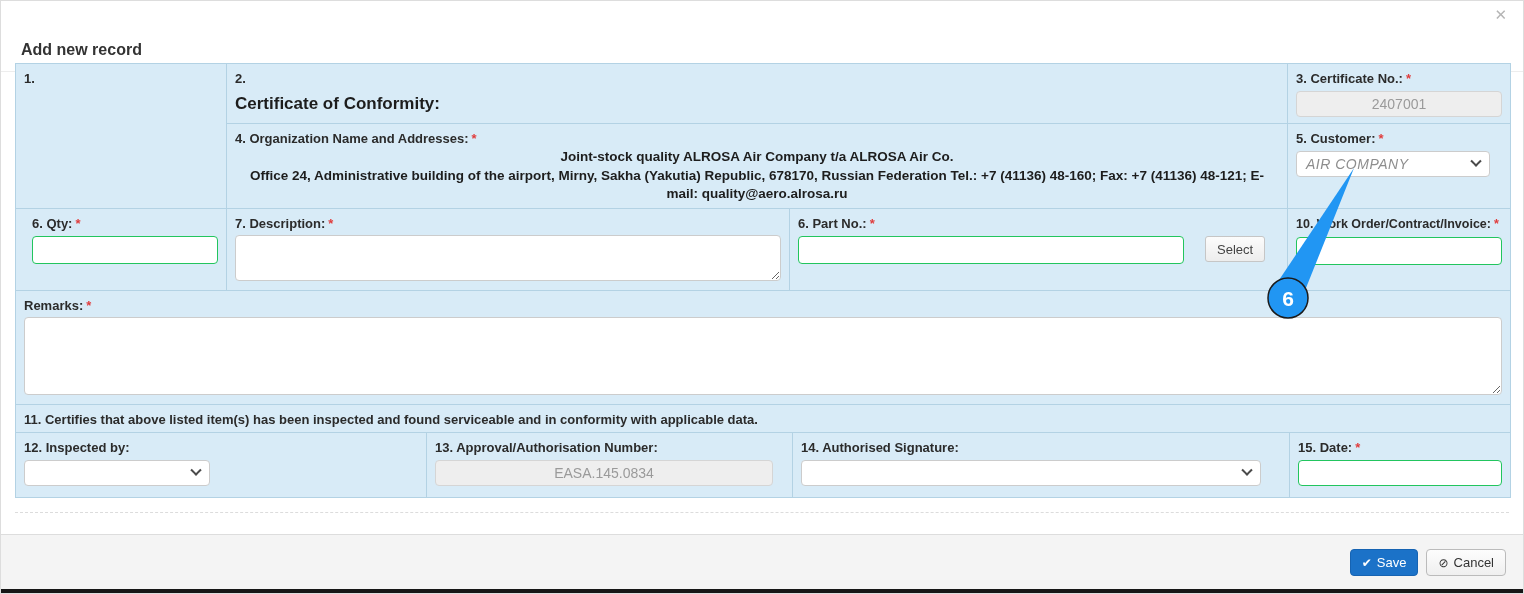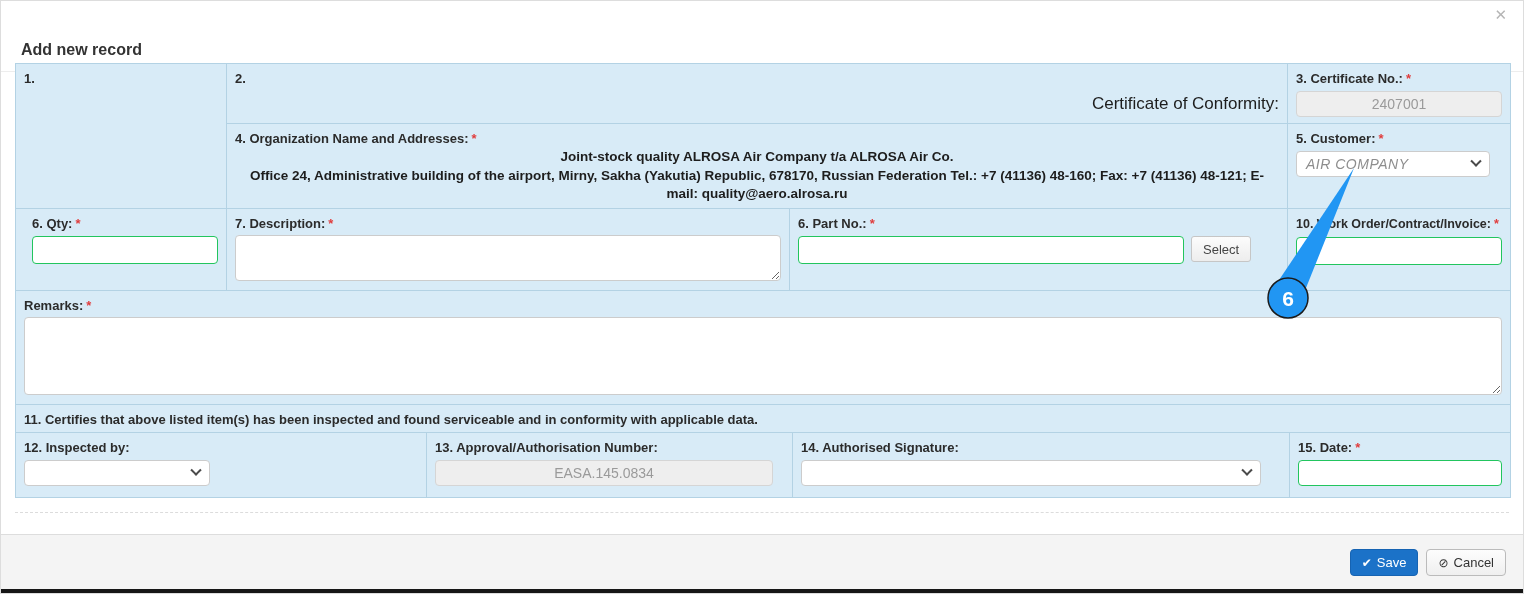--- a/index.html
+++ b/index.html
@@ -15,30 +15,30 @@
   .close-x { position:absolute; top:6px; right:16px; font-size:15px; color:#b5b5b5; cursor:pointer; line-height:1; }
   
   .tbl { position:absolute; left:14px; top:62px; width:1496px; border:1px solid #b3d2e4; background:#d8ebf7; }
   .trow { display:flex; border-bottom:1px solid #b3d2e4; }
   .trow:last-child { border-bottom:none; }
   .cell { background:#d8ebf7; border-right:1px solid #b3d2e4; padding:5px 8px; position:relative; }
   .cell.last { border-right:none; }
   .stack { flex:1; display:flex; flex-direction:column; }
   .lbl { font-size:13px; font-weight:bold; color:#2b2b2b; }
   .req { color:#e03c3c; font-weight:bold; margin-left:3px; }
-  .center-title { text-align:right; font-weight:normal; font-size:17px; color:#1d1d1d; margin-top:7px; }
+  .center-title { text-align:left; font-weight:bold; font-size:17px; color:#1d1d1d; margin-top:7px; }
   .org-line { text-align:center; font-weight:bold; font-size:13.5px; color:#1d1d1d; line-height:1.35; }
   .txt { height:26px; border:1px solid #22c55e; border-radius:4px; background:#fff; font:13px "Liberation Sans", sans-serif; padding:0 6px; color:#444; width:100%; }
   .txt.dis { background:#eee; color:#9a9a9a; text-align:center; font-size:14px; border-color:#d5d5d5; }
   .area { border:1px solid #ccc; border-radius:4px; background:#fff; font:13px "Liberation Sans", sans-serif; padding:4px 6px; width:100%; resize:both; color:#444; }
   .selbox { height:26px; border:1px solid #ccc; border-radius:4px; background:#fff; display:flex; align-items:center; justify-content:space-between; padding:0 9px; cursor:pointer; }
   .selbox .valtext { color:#8d8d8d; font-size:14px; letter-spacing:.5px; }
   .chev { width:8px; height:8px; border-right:2px solid #4a4a4a; border-bottom:2px solid #4a4a4a; transform:rotate(45deg) translate(-2px,-2px); flex:none; }
   .ctrl-row { display:flex; align-items:flex-start; margin-top:4px; }
-  .btn-select { margin-left:7px; height:26px; padding:0 11px; font:13px "Liberation Sans", sans-serif; color:#444; background:linear-gradient(#fcfcfc,#ededed); border:1px solid #c6c6c6; border-radius:3px; cursor:pointer; flex:none; }
+  .btn-select { margin-left:21px; height:26px; padding:0 11px; font:13px "Liberation Sans", sans-serif; color:#444; background:linear-gradient(#fcfcfc,#ededed); border:1px solid #c6c6c6; border-radius:3px; cursor:pointer; flex:none; }
   
   .dash-line { position:absolute; left:14px; right:14px; top:511px; border-top:1px dashed #dcdcdc; }
   .modal-footer { position:absolute; left:0; right:0; top:533px; height:56px; background:#f4f4f4; border-top:1px solid #ddd; display:flex; align-items:center; justify-content:flex-end; padding-right:17px; gap:8px; }
   .btn { display:flex; align-items:center; gap:5px; font:13px "Liberation Sans", sans-serif; border-radius:4px; padding:5px 11px; cursor:pointer; height:27px; }
   .btn-save { background:#1b72c8; border:1px solid #1663b2; color:#fff; }
   .btn-cancel { background:linear-gradient(#fdfdfd,#efefef); border:1px solid #bbb; color:#333; }
   .btn .ic { font-size:12px; line-height:1; }
   .bottom-line { position:absolute; left:0; right:0; top:588px; height:4px; background:#161616; }
   
   .callout-svg { position:absolute; left:0; top:0; pointer-events:none; z-index:6; }

